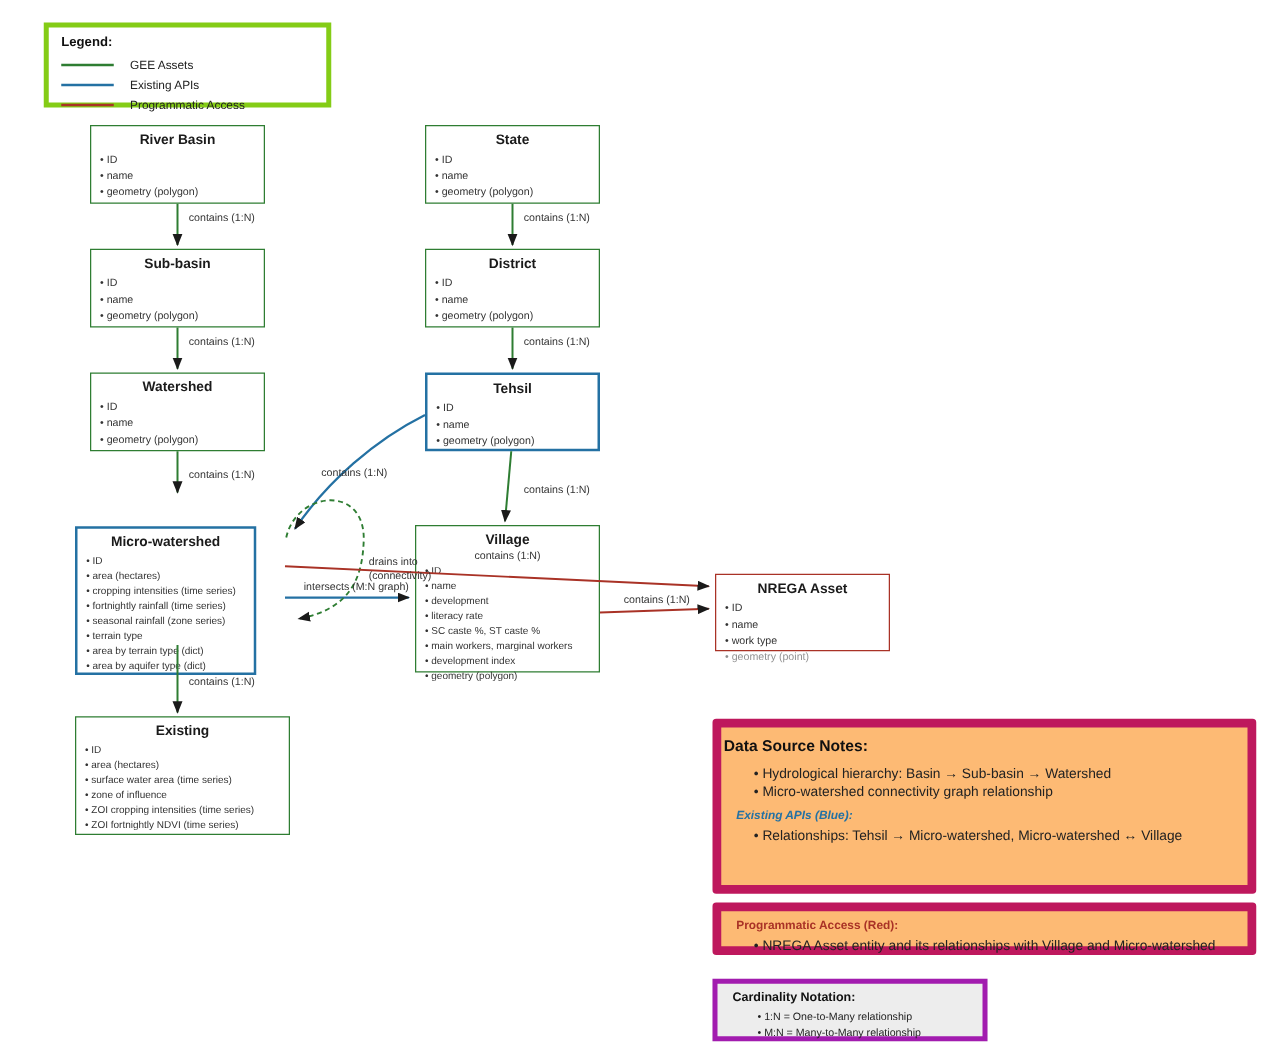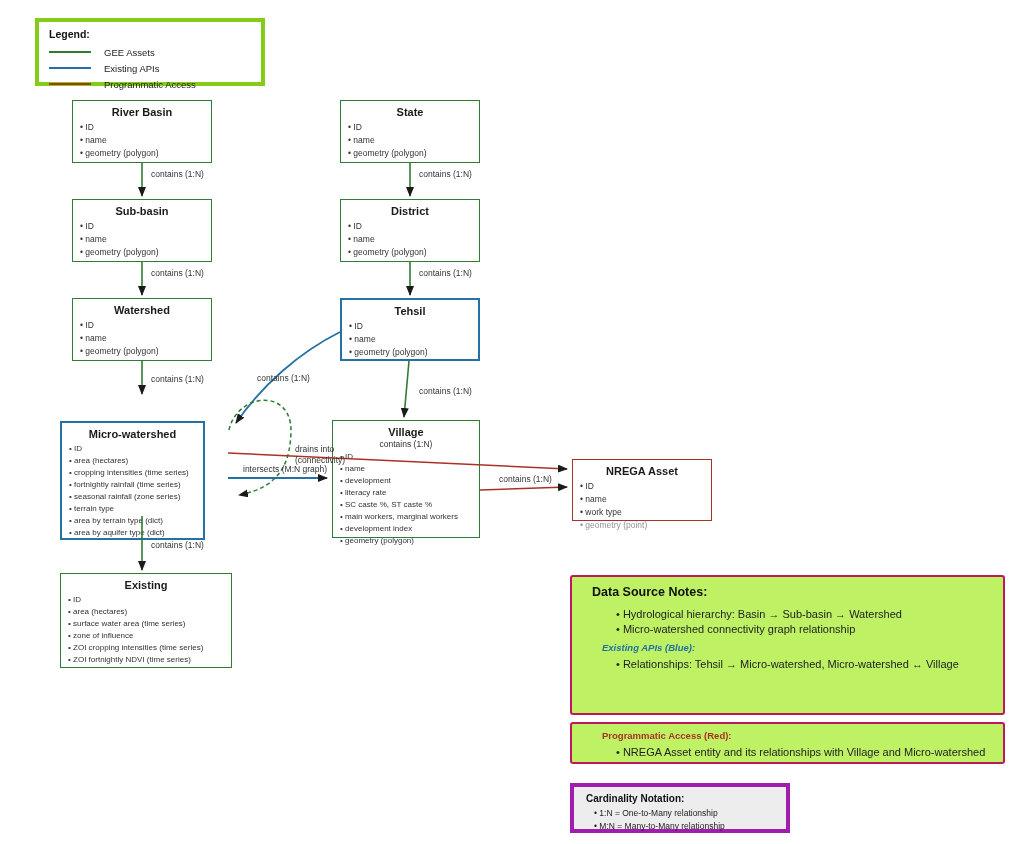--- a/index.html
+++ b/index.html
@@ -27,33 +27,33 @@
   .sw-blue { border-color:#2471a3; }
   .sw-red { border-color:#a93226; }
 
   
   #edges { position:absolute; left:0; top:0; width:1024px; height:844px; pointer-events:none; }
 
   
   .edge-label { position:absolute; font-size:8.5px; color:#333; white-space:nowrap; line-height:11px; }
 
   
-  .notebox { position:absolute; background:#bef264; border:2px solid #be185d; border-radius:3px; padding:8px 20px; }
+  .notebox { position:absolute; background:#fdba74; border:7px solid #be185d; border-radius:3px; padding:8px 2px; }
   .notebox .nb-title { font-size:12.5px; font-weight:bold; color:#111; margin-bottom:8px; }
   .nb-heading { font-size:9.5px; font-weight:bold; margin:6px 0 4px 10px; }
   .nb-heading.green { color:#2e7d32; }
   .nb-heading.blue { color:#2471a3;font-style:italic; }
   .nb-heading.red { color:#a93226; margin-top:0; }
   .nb-list { list-style:none; margin-left:24px; }
   .nb-list li { font-size:11px; color:#222; line-height:14.5px; white-space:nowrap; }
   .nb-list li::before { content:"• "; }
 
   #cardinality { position:absolute; left:570px; top:783px; width:220px; height:50px; background:#ededed; border:4px solid #a21caf; padding:6px 12px; }
   #cardinality .cd-title { font-size:10px; font-weight:bold; color:#111; margin-bottom:3px; }
-  #cardinality ul { list-style:none; margin-left:8px; }
+  #cardinality ul { list-style:none; margin-left:20px; }
   #cardinality li { font-size:8.5px; color:#222; line-height:13px; }
   #cardinality li::before { content:"• "; }
 </style>
 </head>
 <body>
 
 <div id="canvas">
 
   <div id="legend">
     <div class="legend-title">Legend:</div>

